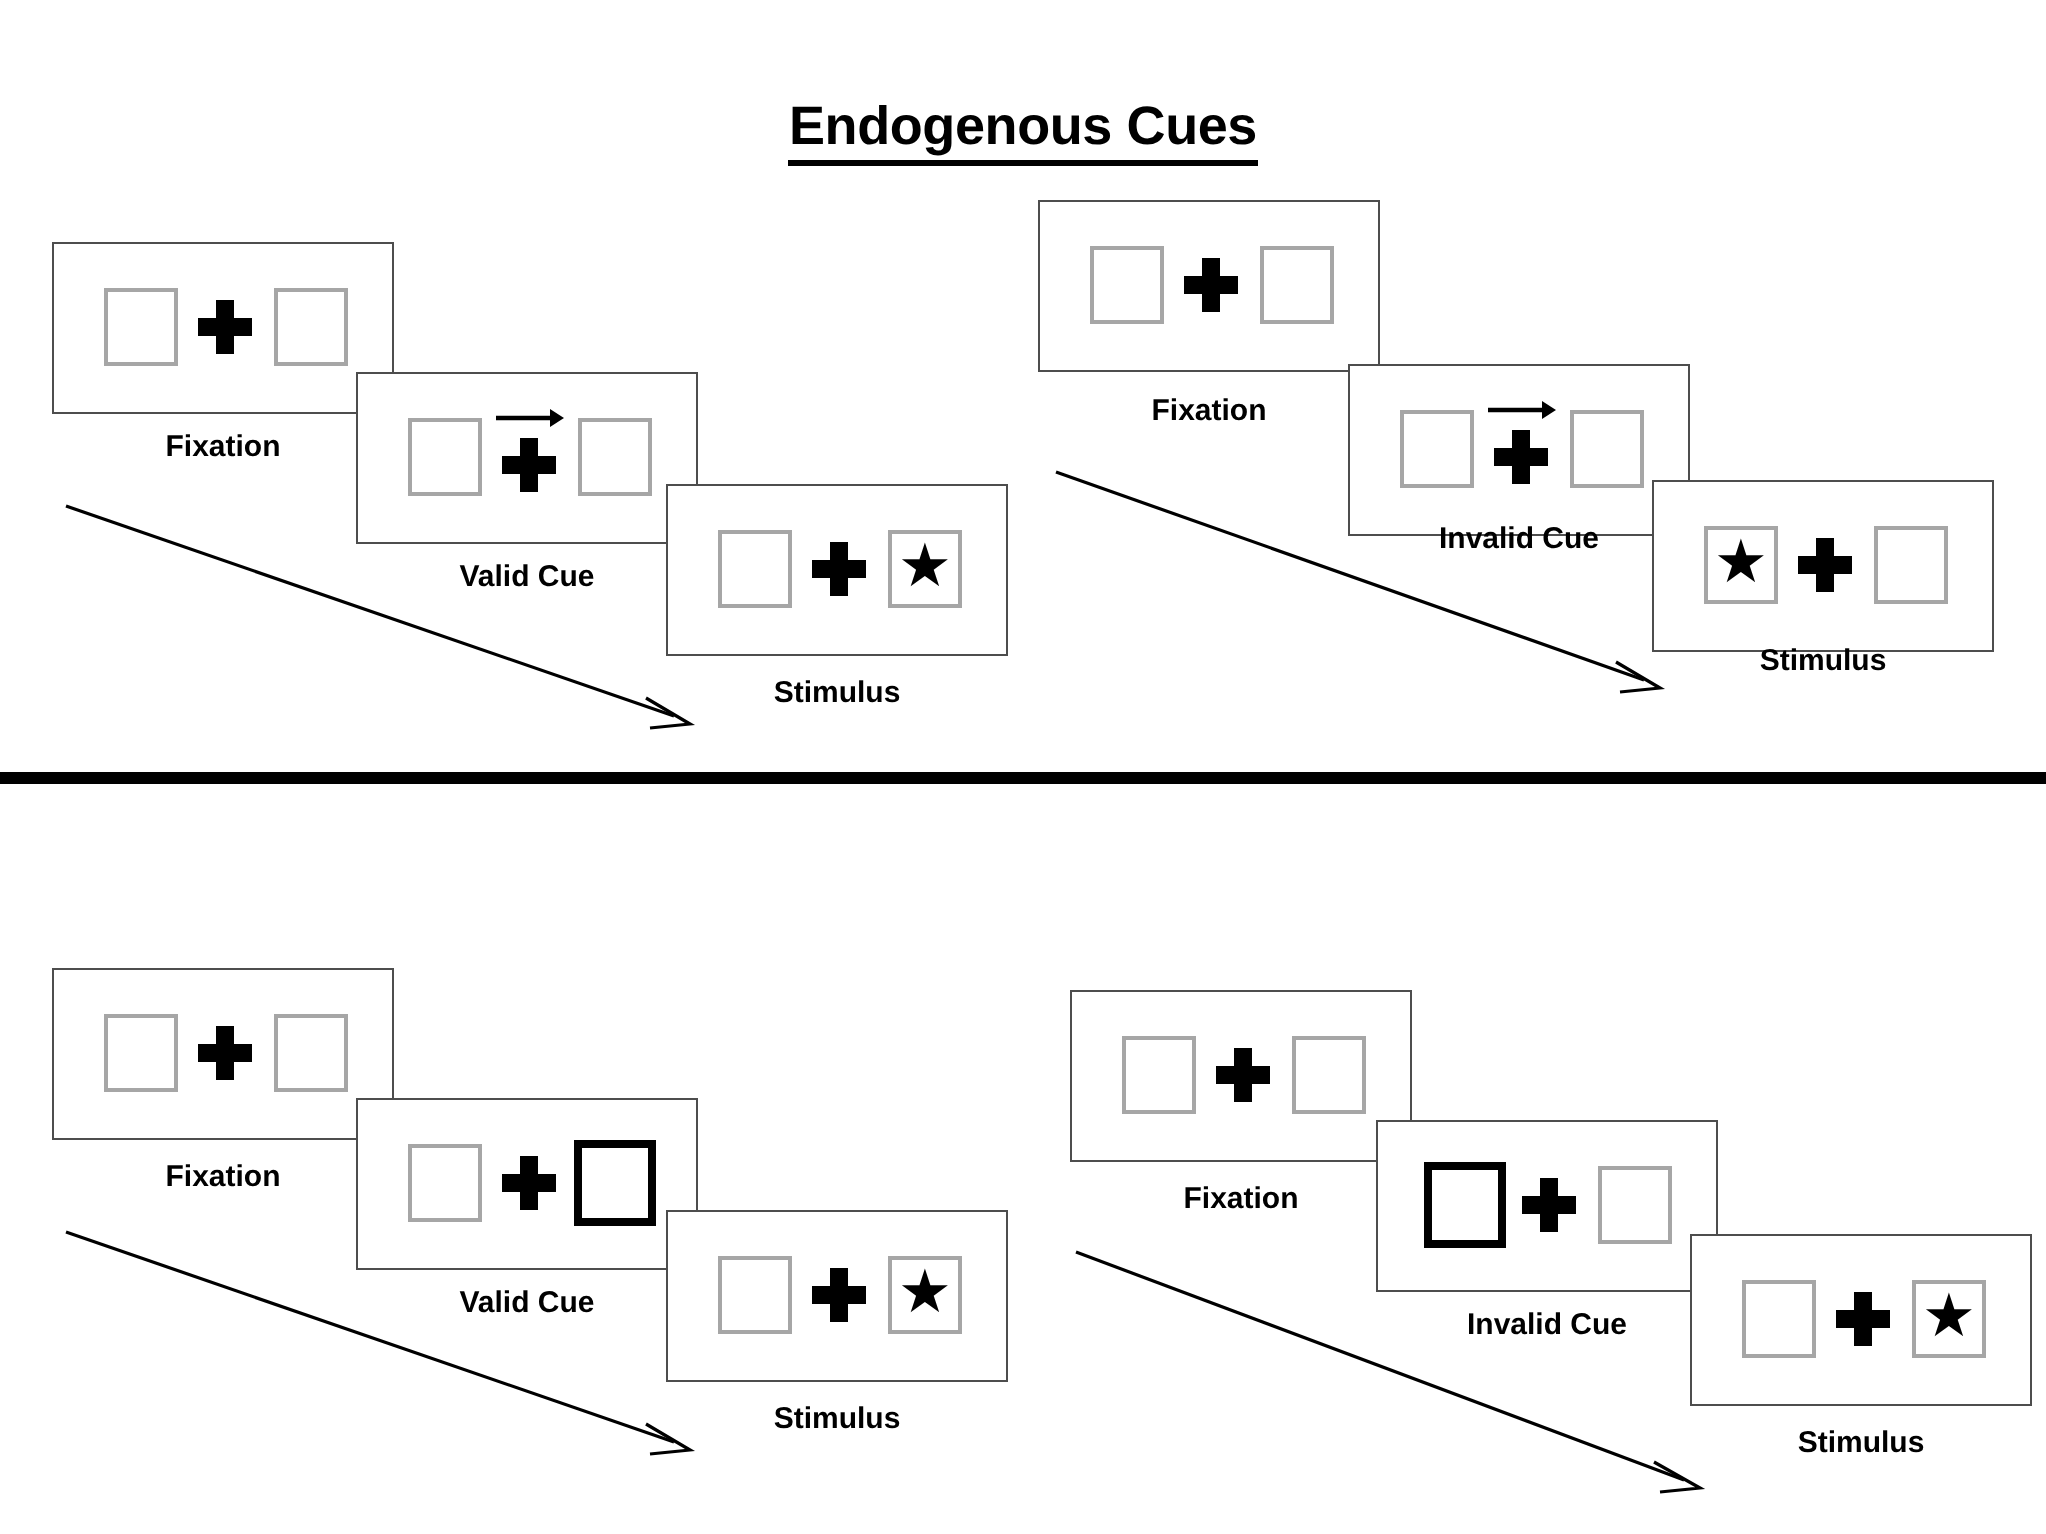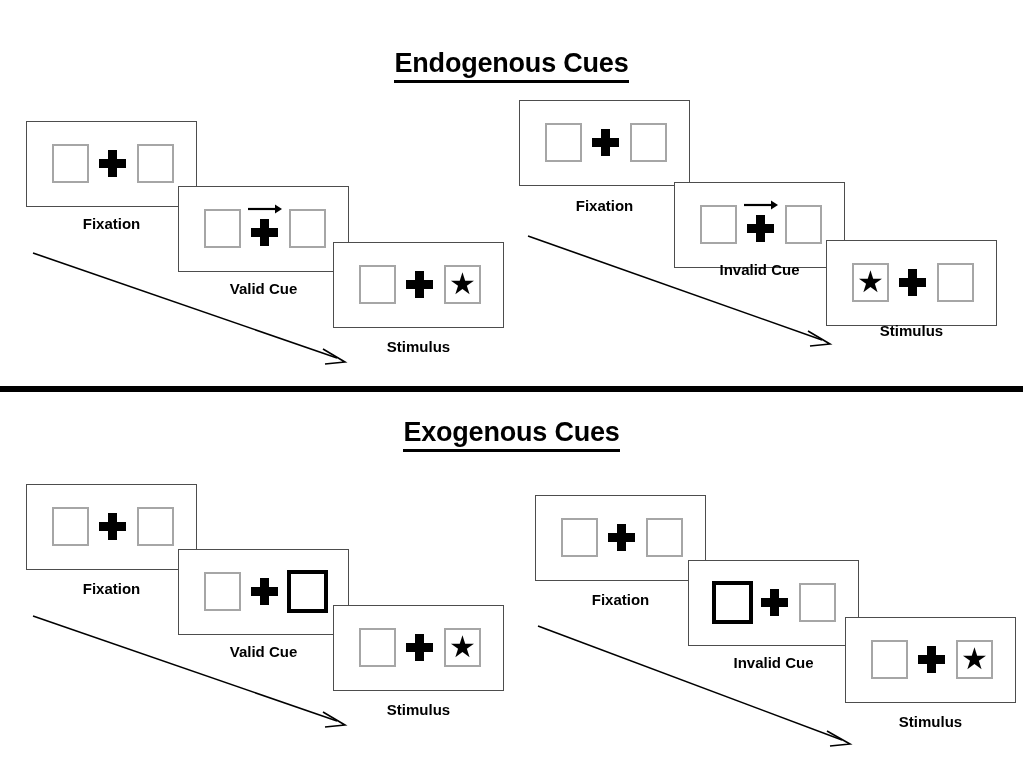--- a/index.html
+++ b/index.html
@@ -213,23 +213,20 @@
 
   <div class="flow-arrow" style="left:520px; top:228px; width:320px; height:130px;">
     <svg width="320" height="130" viewBox="0 0 320 130">
       <line x1="8" y1="8" x2="302" y2="112" stroke="#000" stroke-width="1.6"></line>
       <polyline points="288,103 310,116 290,118" fill="none" stroke="#000" stroke-width="1.6"></polyline>
     </svg>
   </div>
 
   <div class="divider" style="top:386px;"></div>
 
-  <div class="section-title" style="top:417px;">
-    <span>Exogenous Cues</span>
-  </div>
 
   <div class="frame" style="left:26px; top:484px; width:171px; height:86px;">
     <div class="frame-inner">
       <div class="sq" style="left:25px; top:22px; width:37px; height:39px;"></div>
       <div class="cross" style="left:72px; top:28px; width:27px; height:27px;">
         <div class="bar-h" style="left:0; top:9px; width:27px; height:9px;"></div>
         <div class="bar-v" style="left:9px; top:0; width:9px; height:27px;"></div>
       </div>
       <div class="sq" style="left:110px; top:22px; width:37px; height:39px;"></div>
     </div>

